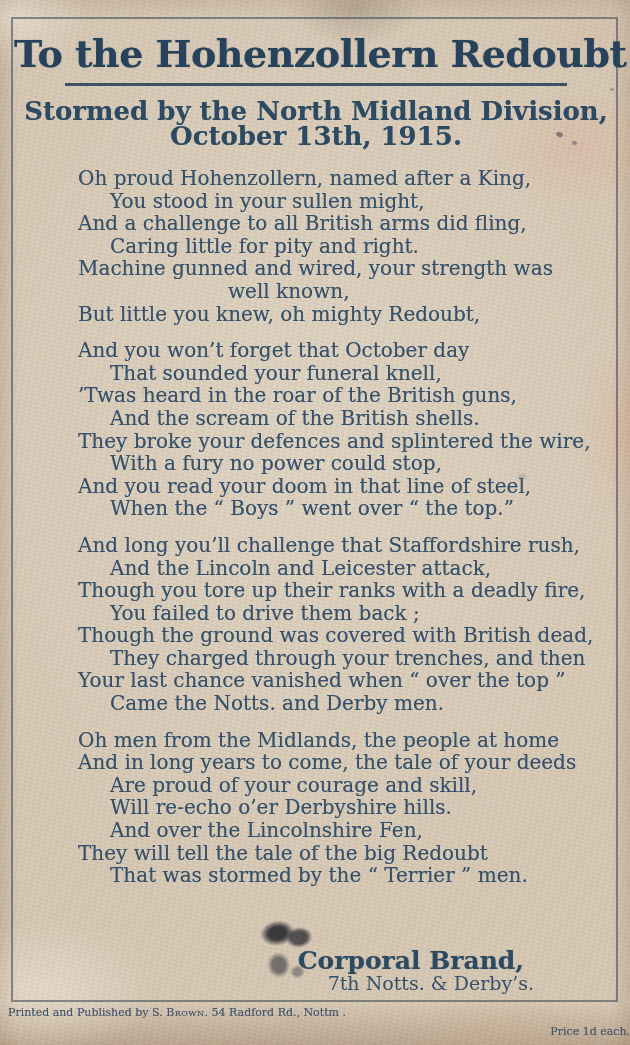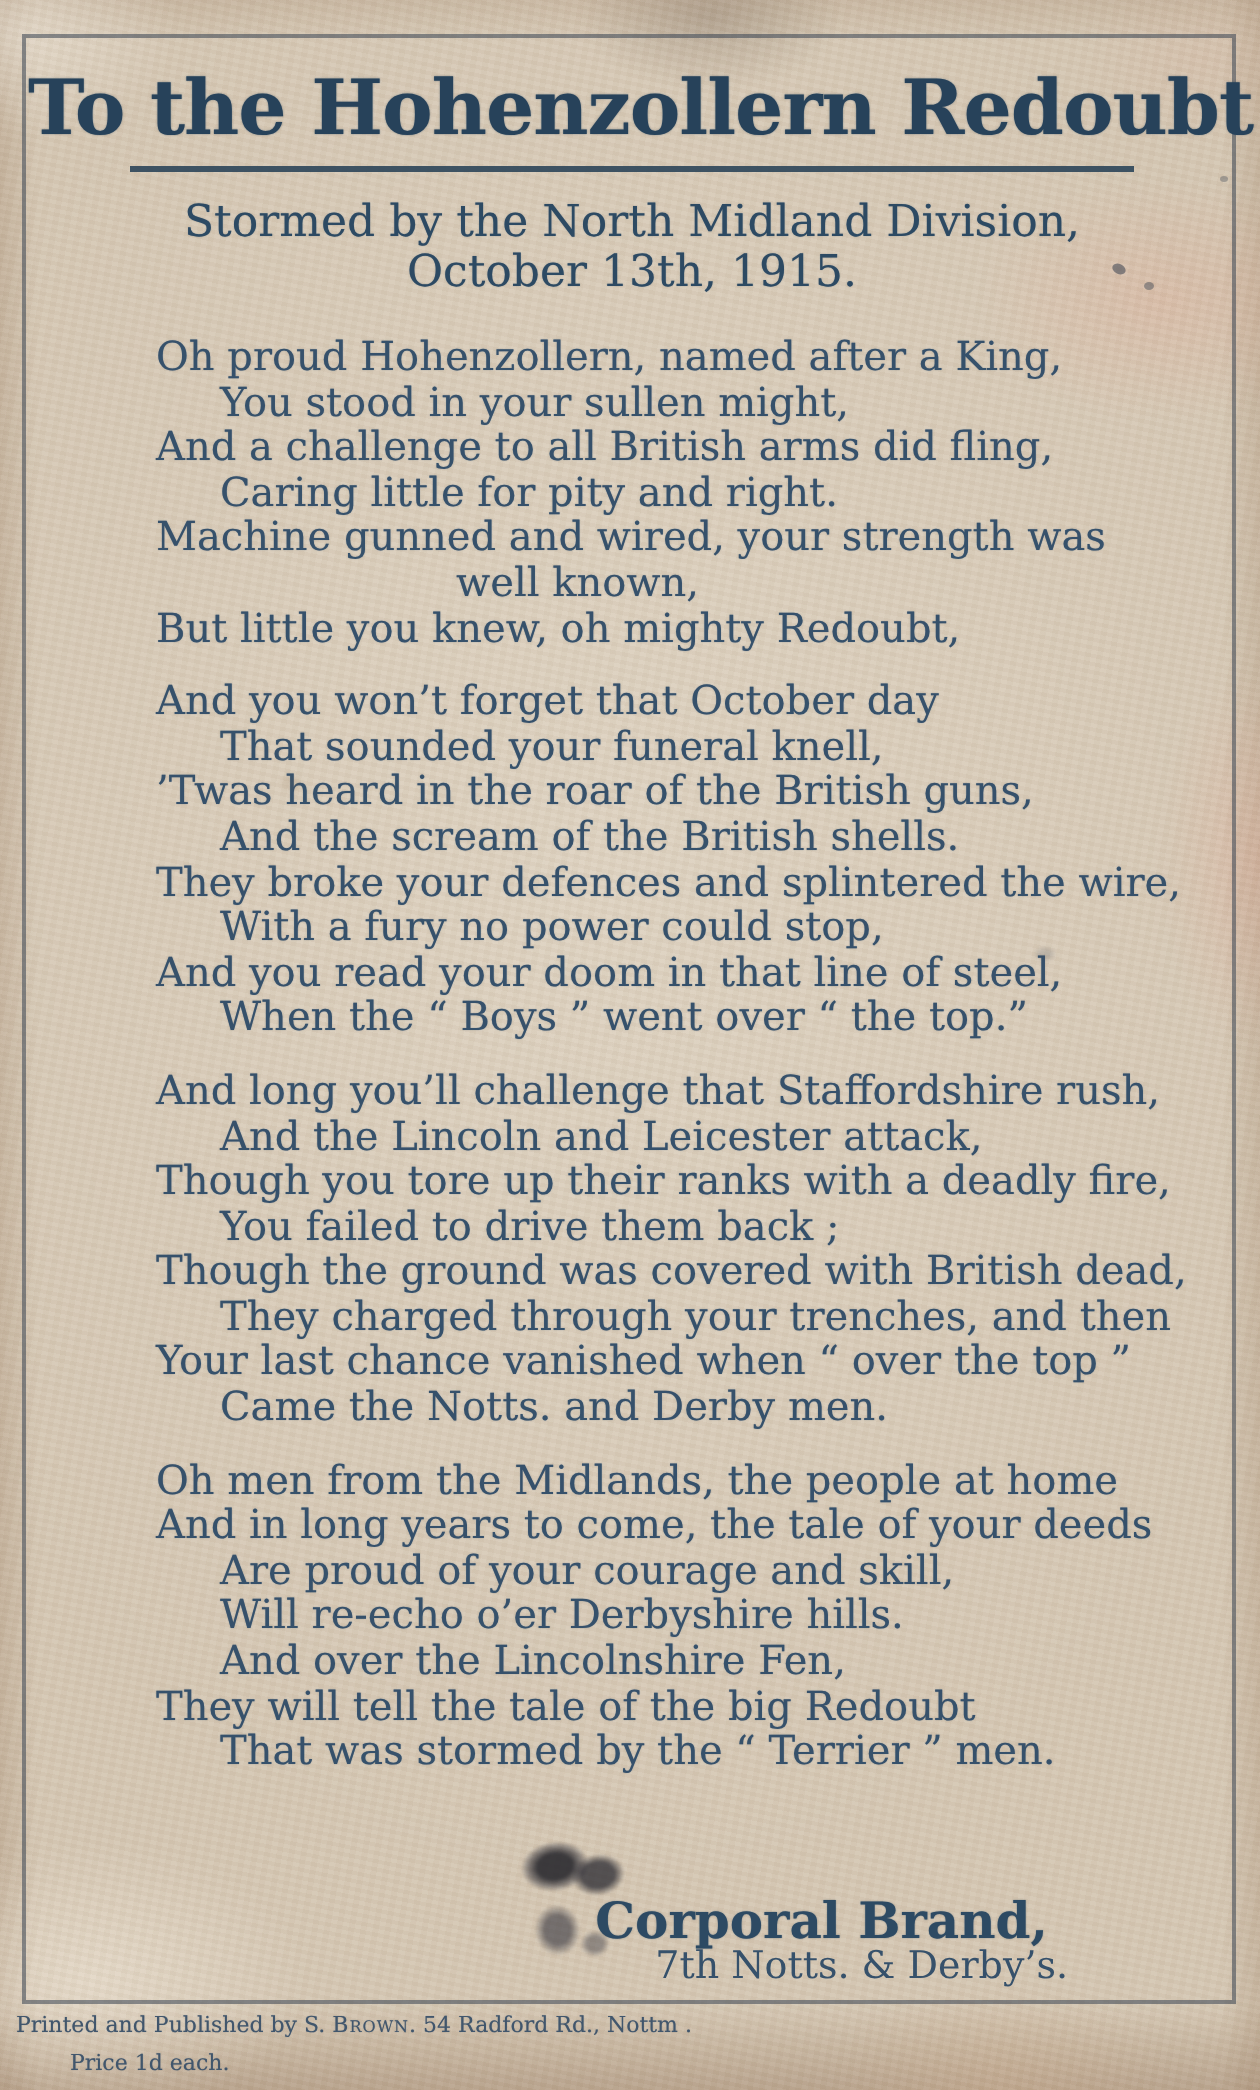--- a/index.html
+++ b/index.html
@@ -48,21 +48,21 @@
     text-shadow: 0 0 1px rgba(39,66,90,.55);
     white-space: nowrap;
   }
   .title-rule {
     width: 502px; height: 3px; margin: 7px auto 0;
     background: #2c4559; opacity: .9;
   }
   .subtitle {
     position: absolute; top: 99px; left: 14px; right: 12px;
     text-align: center;
-    font-size: 22px; font-weight: normal; line-height: 25px;
+    font-size: 26px; font-weight: bold; line-height: 25px;
     color: #2d4a63;
     text-shadow: 0 0 0.6px rgba(45,74,99,.5);
   }
   .poem {
     position: absolute; top: 167px; left: 78px; right: 30px;
     font-size: 20px; color: #36516b;
     text-shadow: 0 0 0.6px rgba(54,81,107,.55);
   }
   .stanza + .stanza { margin-top: 14px; }
   .line { line-height: 22.6px; white-space: nowrap; }
@@ -72,21 +72,21 @@
   .sig-name  { font-size: 25px; font-weight: bold; margin-right: 40px; line-height: 23px;
                text-shadow: 0 0 0.8px rgba(45,74,99,.6); }
   .sig-unit  { font-size: 19px; line-height: 22px; color: #36516b; text-align: center; }
   .footer {
     position: absolute; top: 1004px; left: 0; right: 0;
     color: #41566c; font-size: 11px; line-height: 17px;
     text-shadow: 0 0 0.5px rgba(65,86,108,.5);
   }
   .footer-line1 { padding-left: 8px; text-align: left; }
   .footer-name  { font-variant: small-caps; letter-spacing: 0.5px; }
-  .footer-line2 { text-align: left; margin-top: 2px; padding-left: 35px; }
+  .footer-line2 { text-align: right; margin-top: 2px; padding-left: 35px; }
   .ink-blob {
     position: absolute; left: 246px; top: 912px; width: 80px; height: 72px;
     background-image:
       radial-gradient(ellipse 22px 16px at 42% 28%, rgba(38,38,44,.88) 0 40%, rgba(48,48,58,.45) 62%, transparent 78%),
       radial-gradient(ellipse 18px 14px at 68% 38%, rgba(40,40,48,.75) 0 45%, transparent 75%),
       radial-gradient(ellipse 16px 18px at 38% 72%, rgba(52,52,62,.60) 0 40%, transparent 72%),
       radial-gradient(ellipse 10px 9px  at 60% 85%, rgba(60,60,70,.45) 0 40%, transparent 75%);
     filter: blur(0.6px);
     transform: rotate(-8deg);
     pointer-events: none;

